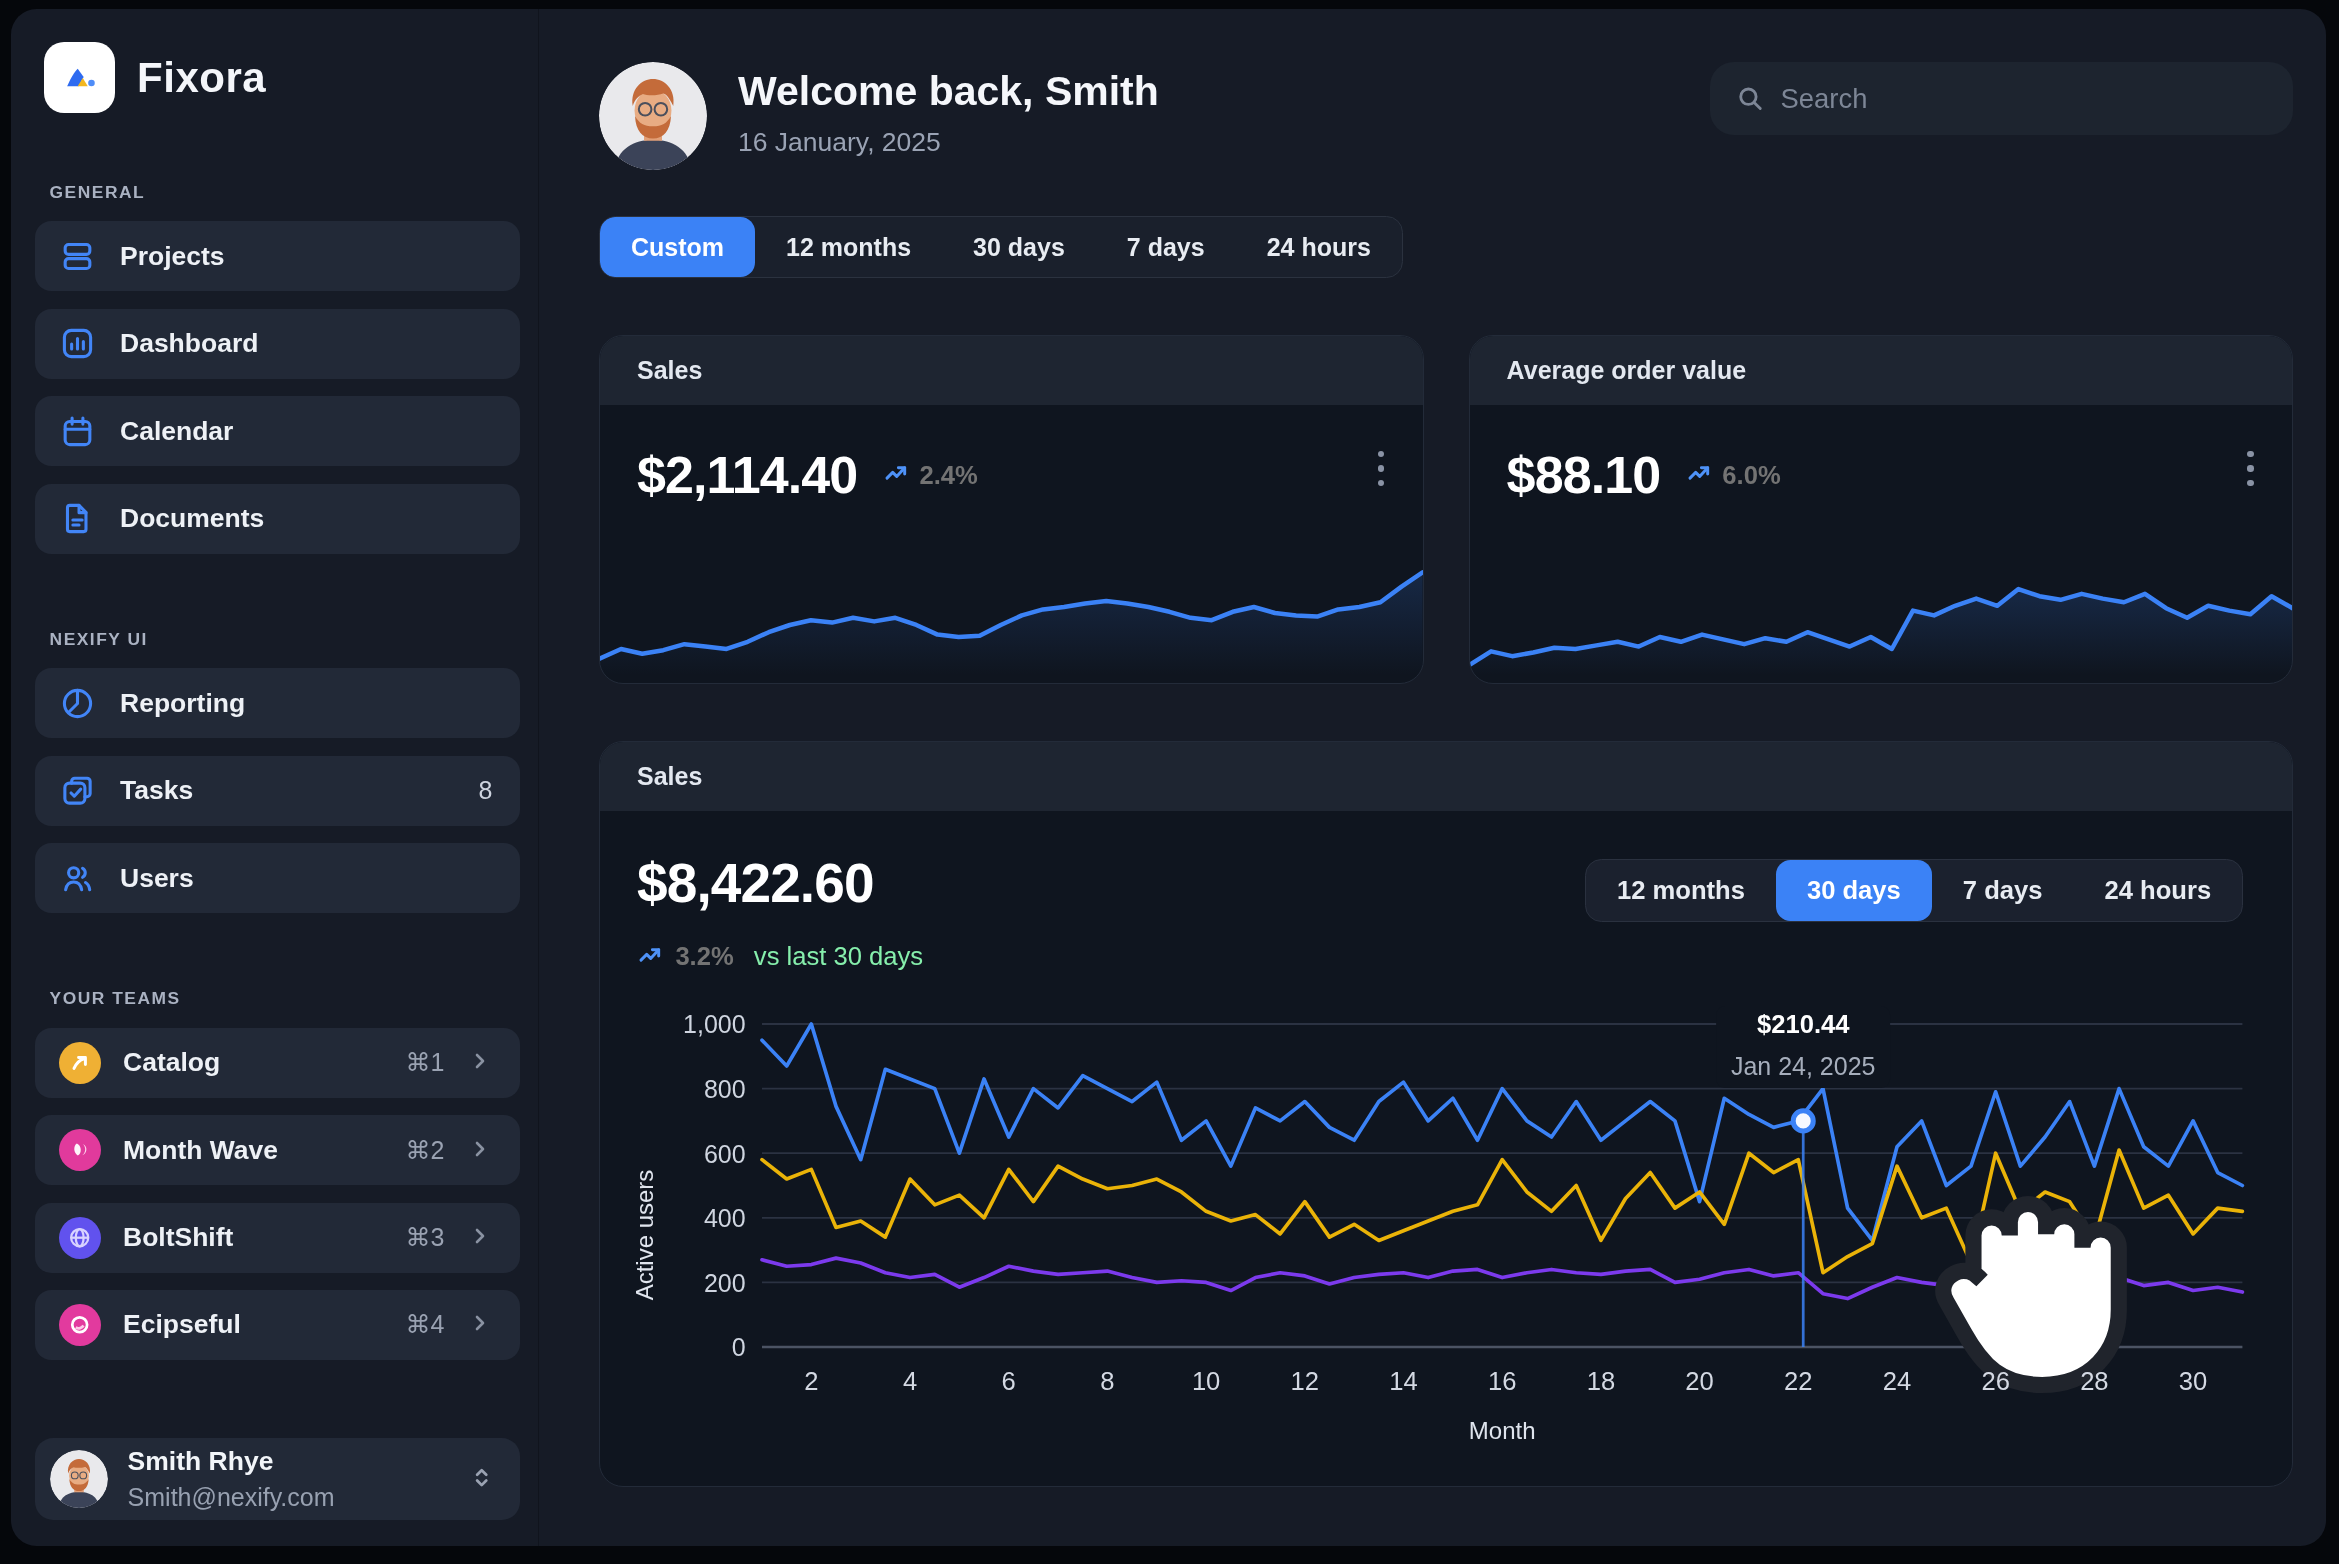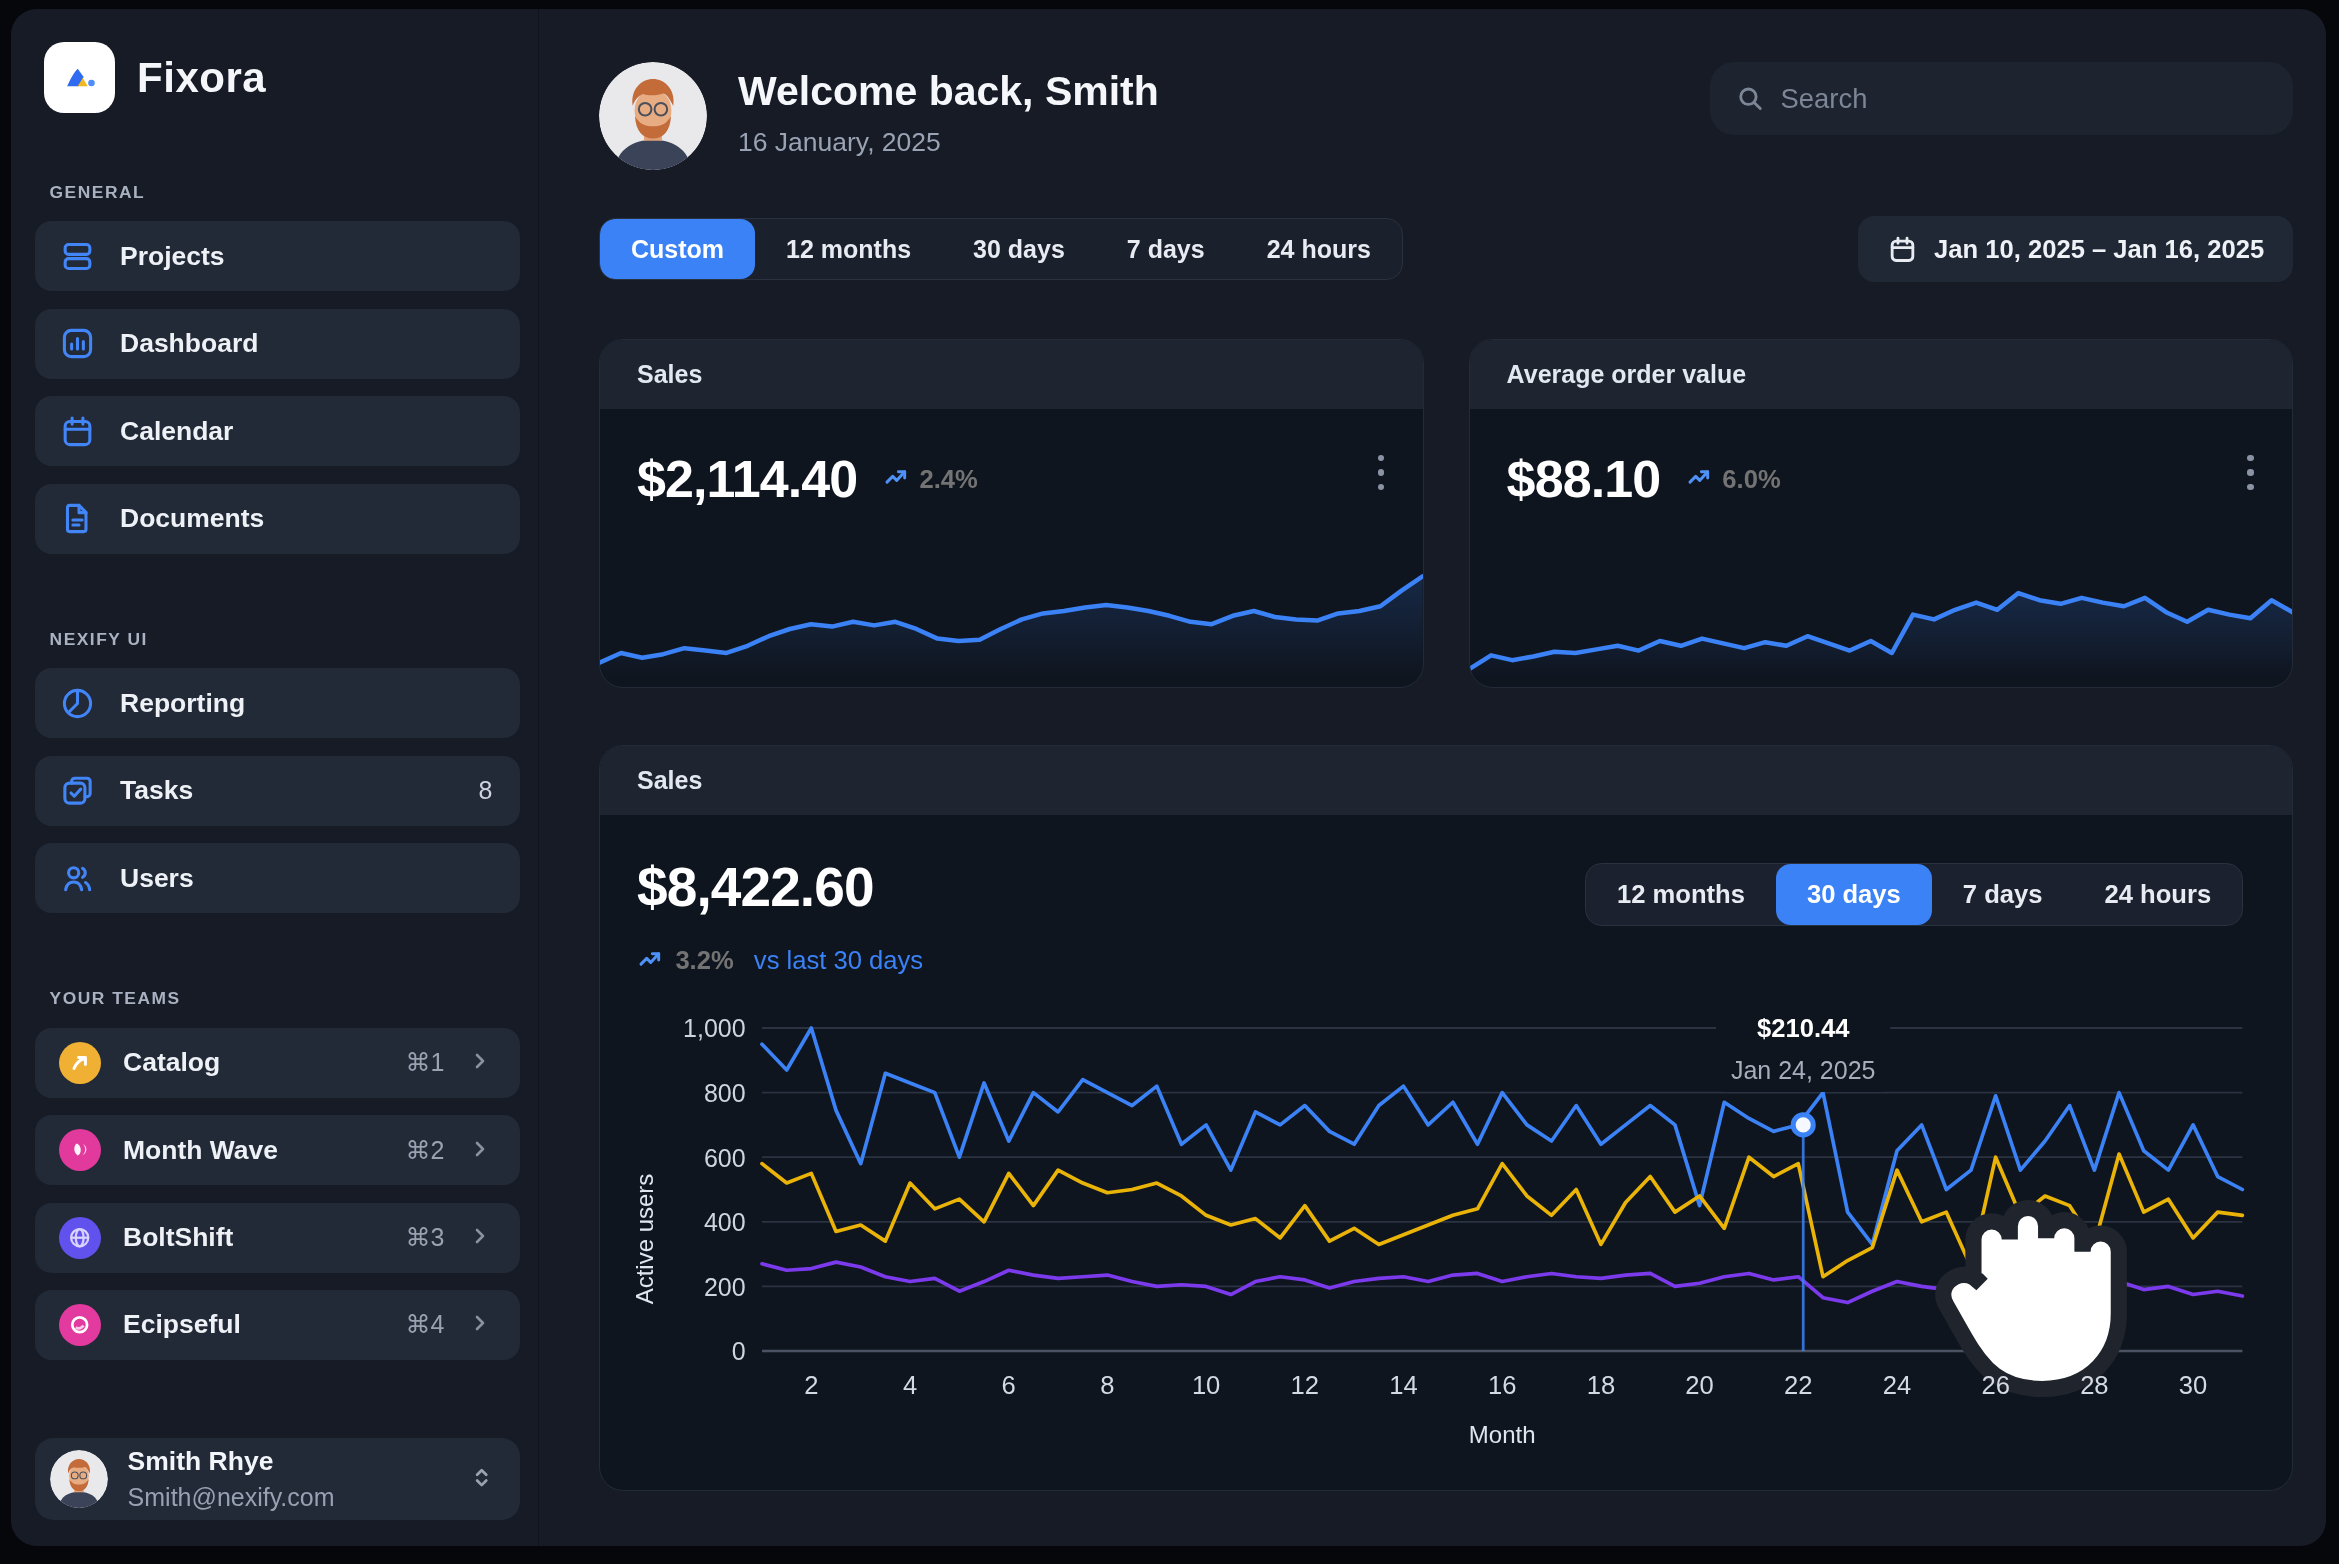--- a/index.html
+++ b/index.html
@@ -63,21 +63,21 @@
   .trend svg { width:27.4px; height:27.4px; stroke:#4e92f8; stroke-width:2.6; fill:none; stroke-linecap:round; stroke-linejoin:round; }
   .trend-pct { font-size:25.6px; font-weight:600; color:#737373; }
   .kebab { position:absolute; right:33px; top:40px; display:flex; flex-direction:column; gap:8.2px; cursor:pointer; padding:5.5px; }
   .kebab i { width:6.4px; height:6.4px; border-radius:50%; background:#8a93a5; }
   .spark { position:absolute; left:0; right:0; bottom:9.1px; height:137px; display:block; width:100%; }
 
   .big-card { margin-top:57px; height:746px; position:relative; }
   .big-body { position:relative; padding:40px 37px 0 37px; }
   .big-value { font-size:55px; font-weight:700; color:#ffffff; letter-spacing:-0.9px; }
   .big-trend-row { display:flex; align-items:center; gap:11px; margin-top:27.4px; }
-  .big-trend-row .caption { font-size:25.6px; color:#3b82f6; margin-left:9.1px; }
+  .big-trend-row .caption { font-size:25.6px; color:#86efac; margin-left:9.1px; }
   .chart-tabs { position:absolute; top:48px; right:49px; height:63px; background:#1b212e; border:1.8px solid #2a313f; border-radius:16.4px; display:inline-flex; align-items:stretch; overflow:hidden; }
   .chart-tabs .tab { font-size:25.6px; }
 
   .chart-wrap { position:relative; margin:53px 12.8px 0 125px; }
   .plot { position:relative; height:323px; }
   .plot > svg { display:block; width:100%; height:323px; overflow:visible; }
   .y-ticks { position:absolute; left:-16.4px; top:0; height:323px; width:0; }
   .y-tick { position:absolute; transform:translate(-100%,-50%); font-size:25px; color:#cfd5e0; white-space:nowrap; }
   .x-ticks { position:relative; height:37px; margin-top:20px; }
   .x-tick { position:absolute; transform:translateX(-50%); font-size:25.6px; color:#d4d9e3; }
@@ -292,27 +292,20 @@
       </div>
     </div>
 
     <div class="controls-row">
       <div class="tabs">
         <div class="tab active">Custom</div>
         <div class="tab">12 months</div>
         <div class="tab">30 days</div>
         <div class="tab">7 days</div>
         <div class="tab">24 hours</div>
-      </div>
-      <div class="date-btn">
-        <svg viewBox="0 0 24 24">
-            <rect x="4" y="5.5" width="16" height="15" rx="3"></rect>
-            <path d="M4 10.5h16M8.5 3.2v4M15.5 3.2v4"></path>
-          </svg>
-        <span>Jan 10, 2025 – Jan 16, 2025</span>
       </div>
     </div>
 
     <div class="stats-row">
       <div class="card stat-card">
         <div class="card-head">
             <span class="card-title">Sales</span>
           </div>
         <div class="stat-body">
           <div class="value-row">

